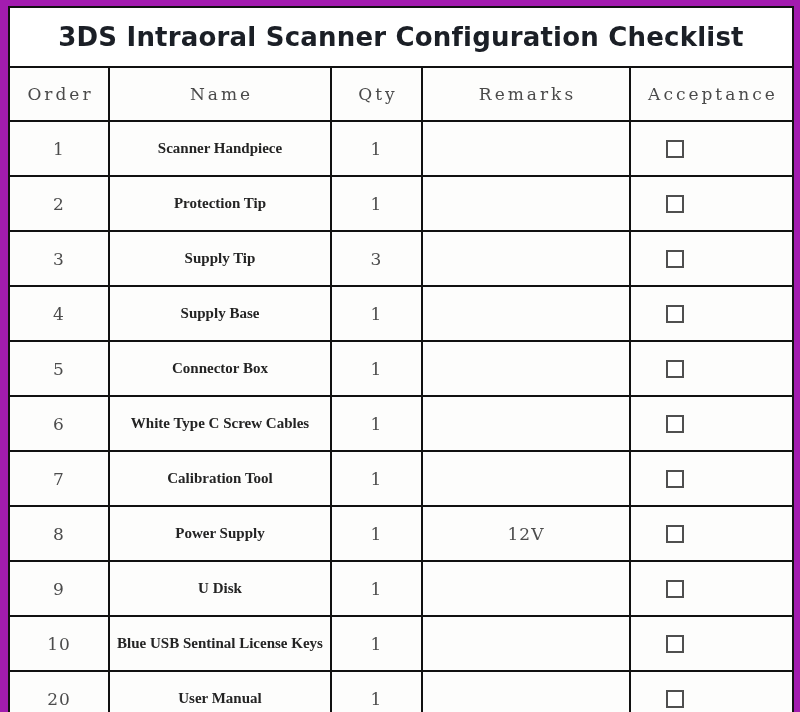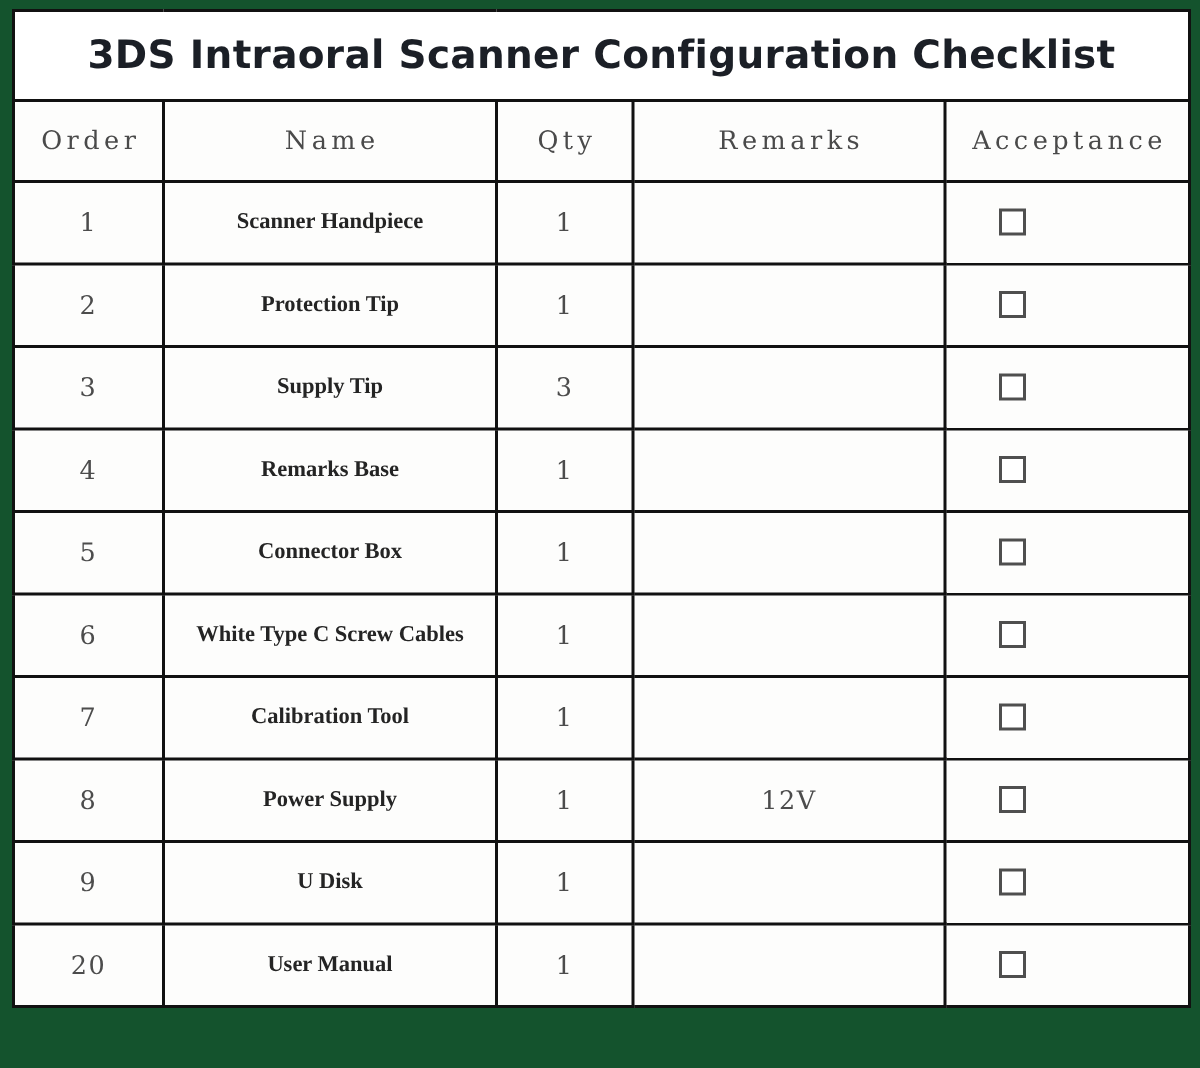--- a/index.html
+++ b/index.html
@@ -13,21 +13,21 @@
     background: #ffffff;
     font-family: "Liberation Sans", sans-serif;
     overflow: hidden;
   }
 
   
   .sheet {
     position: relative;
     width: 800px;
     height: 712px;
-    background: #14532d;
+    background: #a21caf;
     box-sizing: border-box;
   }
 
   
   .checklist-table {
     position: absolute;
     left: 8px;
     top: 6px;
     width: 784px;
     border-collapse: collapse;
@@ -158,21 +158,21 @@
         </tr>
         <tr class="data-row">
           <td><span class="cell-order">3</span></td>
           <td><span class="cell-name">Supply Tip</span></td>
           <td><span class="cell-qty">3</span></td>
           <td><span class="cell-remark"></span></td>
           <td class="cell-accept"><span class="checkbox" role="checkbox" aria-checked="false"></span></td>
         </tr>
         <tr class="data-row">
           <td><span class="cell-order">4</span></td>
-          <td><span class="cell-name">Remarks Base</span></td>
+          <td><span class="cell-name">Supply Base</span></td>
           <td><span class="cell-qty">1</span></td>
           <td><span class="cell-remark"></span></td>
           <td class="cell-accept"><span class="checkbox" role="checkbox" aria-checked="false"></span></td>
         </tr>
         <tr class="data-row">
           <td><span class="cell-order">5</span></td>
           <td><span class="cell-name">Connector Box</span></td>
           <td><span class="cell-qty">1</span></td>
           <td><span class="cell-remark"></span></td>
           <td class="cell-accept"><span class="checkbox" role="checkbox" aria-checked="false"></span></td>
@@ -199,20 +199,27 @@
           <td class="cell-accept"><span class="checkbox" role="checkbox" aria-checked="false"></span></td>
         </tr>
         <tr class="data-row">
           <td><span class="cell-order">9</span></td>
           <td><span class="cell-name">U Disk</span></td>
           <td><span class="cell-qty">1</span></td>
           <td><span class="cell-remark"></span></td>
           <td class="cell-accept"><span class="checkbox" role="checkbox" aria-checked="false"></span></td>
         </tr>
         <tr class="data-row">
+          <td><span class="cell-order">10</span></td>
+          <td><span class="cell-name">Blue USB Sentinal License Keys</span></td>
+          <td><span class="cell-qty">1</span></td>
+          <td><span class="cell-remark"></span></td>
+          <td class="cell-accept"><span class="checkbox" role="checkbox" aria-checked="false"></span></td>
+        </tr>
+        <tr class="data-row">
           <td><span class="cell-order">20</span></td>
           <td><span class="cell-name">User Manual</span></td>
           <td><span class="cell-qty">1</span></td>
           <td><span class="cell-remark"></span></td>
           <td class="cell-accept"><span class="checkbox" role="checkbox" aria-checked="false"></span></td>
         </tr>
       </tbody>
   </table>
 
 </div>

